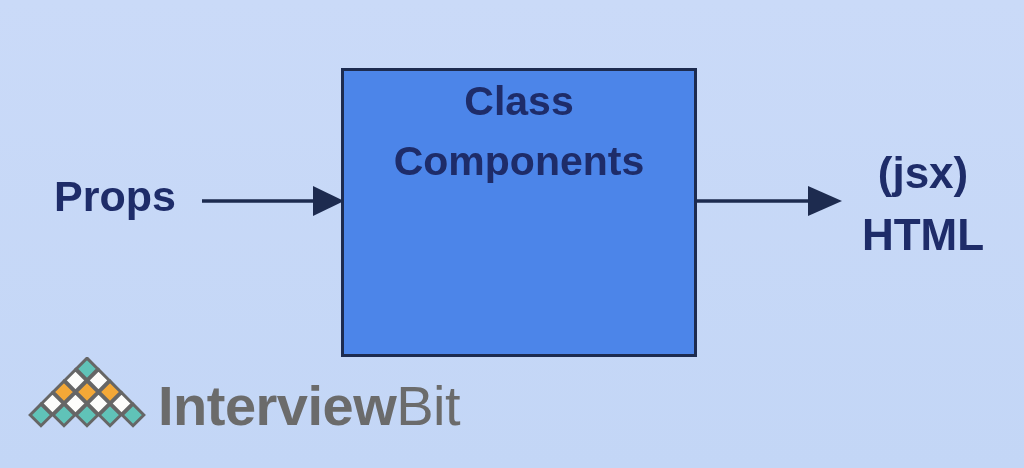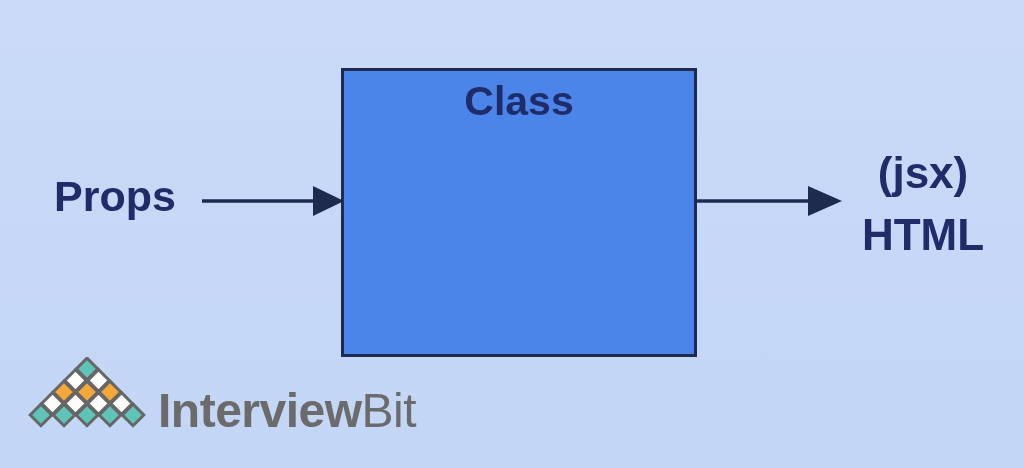--- a/index.html
+++ b/index.html
@@ -93,22 +93,22 @@
     left: 28px;
     top: 357px;
   }
   #logo-mark .tile { stroke: var(--logo-stroke); stroke-width: 3; stroke-linejoin: miter; }
   #logo-mark .tile-teal   { fill: var(--logo-teal); }
   #logo-mark .tile-orange { fill: var(--logo-orange); }
   #logo-mark .tile-white  { fill: var(--logo-white); }
   .brand-text {
     position: absolute;
     left: 158px;
-    top: 383px;
-    font-size: 48px;
+    top: 373px;
+    font-size: 56px;
     letter-spacing: -0.5px;
     color: var(--logo-text);
     white-space: nowrap;
   }
   .brand-bold  { font-weight: 700; }
   .brand-light { font-weight: 400; }
 </style>
 </head>
 <body>
 
@@ -116,20 +116,21 @@
 
   <div class="props-label">Props</div>
 
   <svg class="arrow arrow-left" width="144" height="32" viewBox="0 0 144 32" aria-hidden="true">
     <line x1="1" y1="16" x2="116" y2="16"></line>
     <polygon points="112,1 143,16 112,31"></polygon>
   </svg>
 
   <div class="process-box">
     <span class="box-line">Class</span>
+    <span class="box-line">Components</span>
   </div>
 
   <svg class="arrow arrow-right" width="147" height="32" viewBox="0 0 147 32" aria-hidden="true">
     <line x1="0" y1="16" x2="114" y2="16"></line>
     <polygon points="111,1 145,16 111,31"></polygon>
   </svg>
 
   <div class="output-label">
     <span>(jsx)</span>
     <span>HTML</span>

